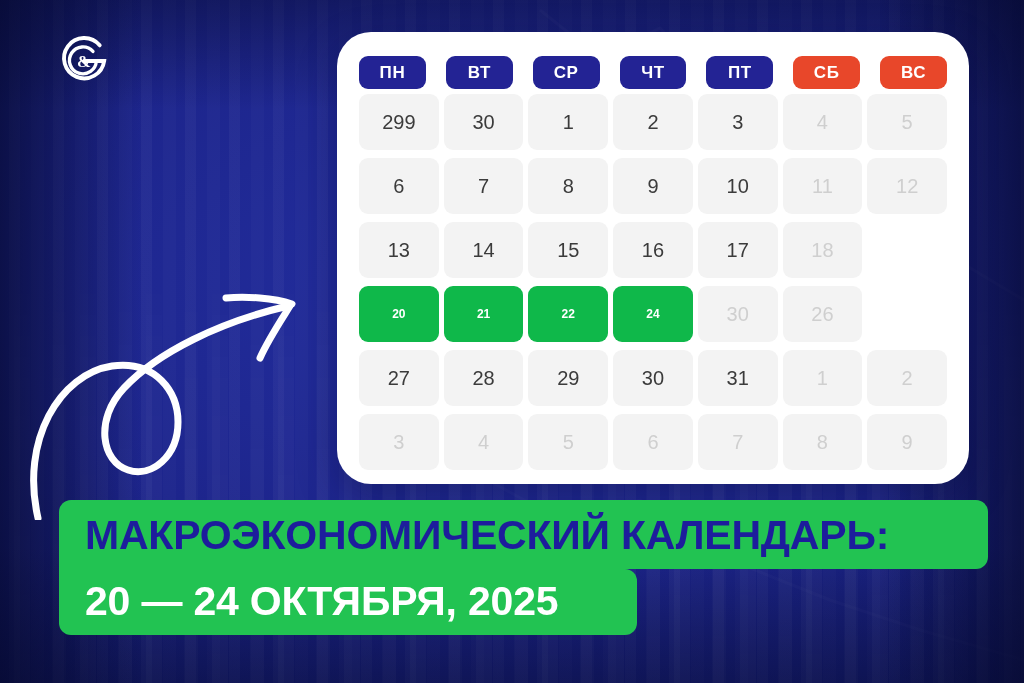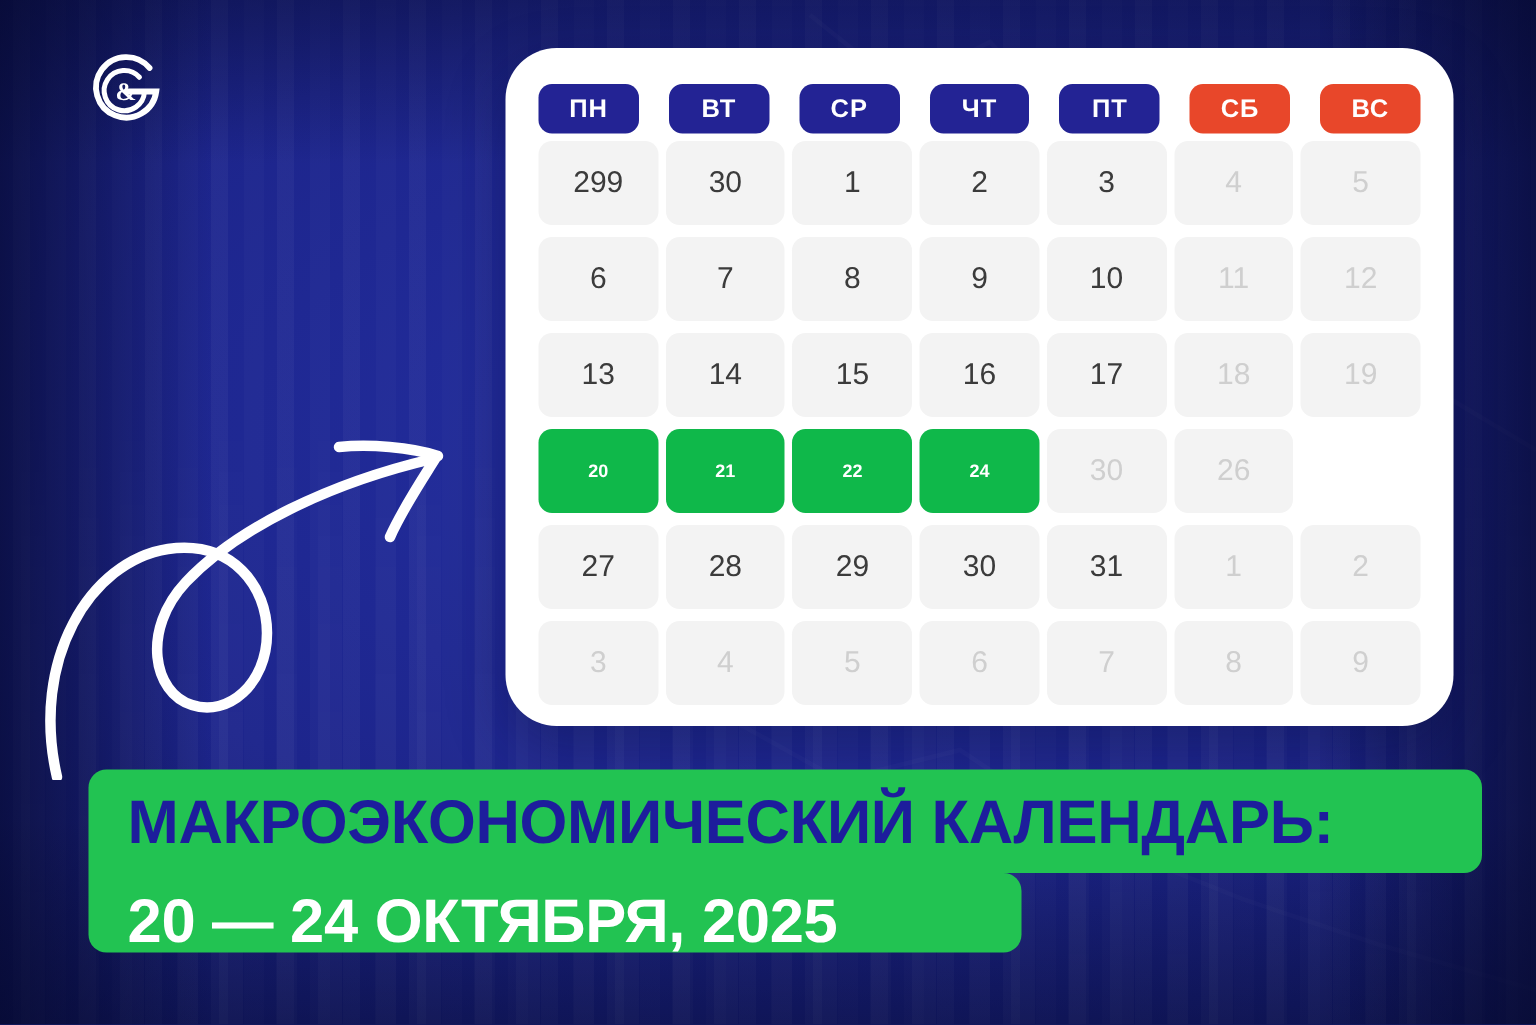--- a/index.html
+++ b/index.html
@@ -201,24 +201,24 @@
     white-space: nowrap;
     box-sizing: border-box;
   }
   .banner-line.l1 {
     border-radius: 12px 12px 12px 0;
     width: 929px;
     color: #1d1d9c;
   }
   .banner-line.l2 {
     border-radius: 0 12px 12px 12px;
-    width: 622px;
+    width: 578px;
     color: #ffffff;
     padding-top: 12px;
-    padding-bottom: 0;
+    padding-bottom: 13px;
   }
 </style>
 </head>
 <body>
 
 <div id="poster">
 
   <div class="bg-base"></div>
   <div class="bg-bars"></div>
   <div class="bg-bars-tall"></div>
@@ -275,21 +275,20 @@
           <div class="day muted">11</div>
           <div class="day muted">12</div>
         </div>
         <div class="cal-row">
           <div class="day">13</div>
           <div class="day">14</div>
           <div class="day">15</div>
           <div class="day">16</div>
           <div class="day">17</div>
           <div class="day muted">18</div>
-          <div class="day muted">19</div>
         </div>
         <div class="cal-row">
           <div class="day highlight">20</div>
           <div class="day highlight">21</div>
           <div class="day highlight">22</div>
           <div class="day highlight">24</div>
           <div class="day muted">30</div>
           <div class="day muted">26</div>
         </div>
         <div class="cal-row">

